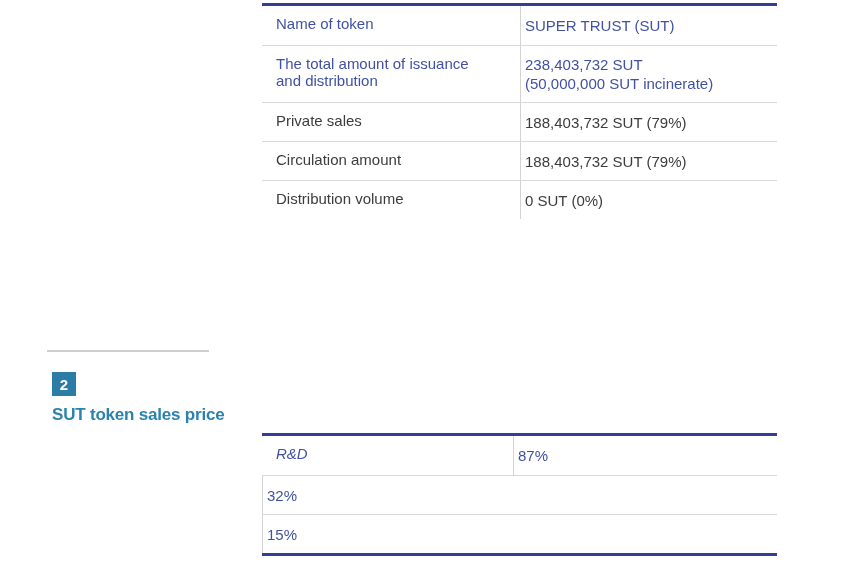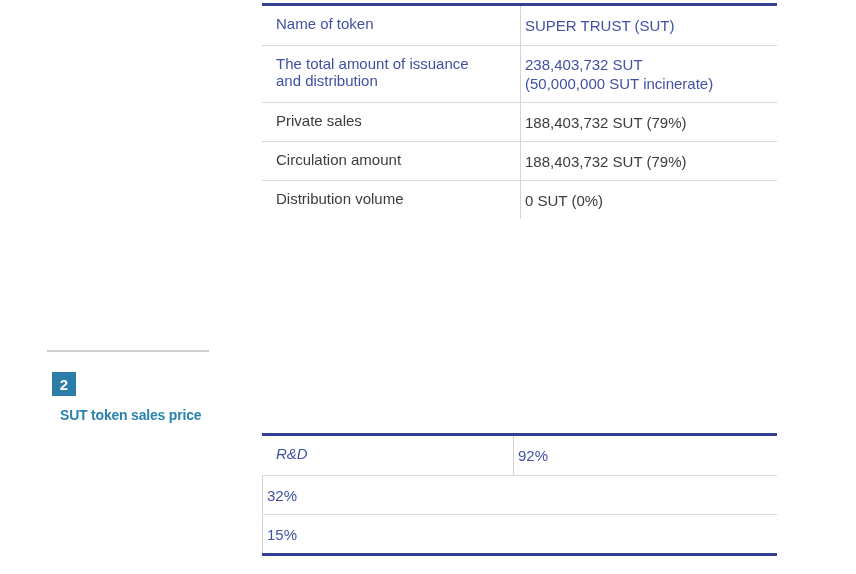--- a/index.html
+++ b/index.html
@@ -74,24 +74,24 @@
     background: #2b7da7;
     color: #ffffff;
     font-size: 15px;
     font-weight: bold;
     display: flex;
     align-items: center;
     justify-content: center;
   }
   .section-title {
     position: absolute;
-    left: 60px;
+    left: 52px;
     top: 404px;
     width: 175px;
-    font-size: 14px;
+    font-size: 17px;
     font-weight: bold;
     line-height: 22px;
     color: #2a82ae;
     letter-spacing: -0.2px;
   }
 
   
   .intro {
     position: absolute;
     left: 261px;
@@ -158,21 +158,21 @@
   </div>
   <div class="section-title">SUT token sales price</div>
 
 
   <div class="tbl tbl2">
     <div class="trow blue-text">
       <div class="tcell-label">
         <span>R&amp;D</span>
       </div>
       <div class="tcell-value">
-        <span>92%</span>
+        <span>87%</span>
       </div>
     </div>
     <div class="trow blue-text">
       <div class="tcell-value">
         <span>32%</span>
       </div>
     </div>
     <div class="trow blue-text">
       <div class="tcell-value">
         <span>15%</span>

